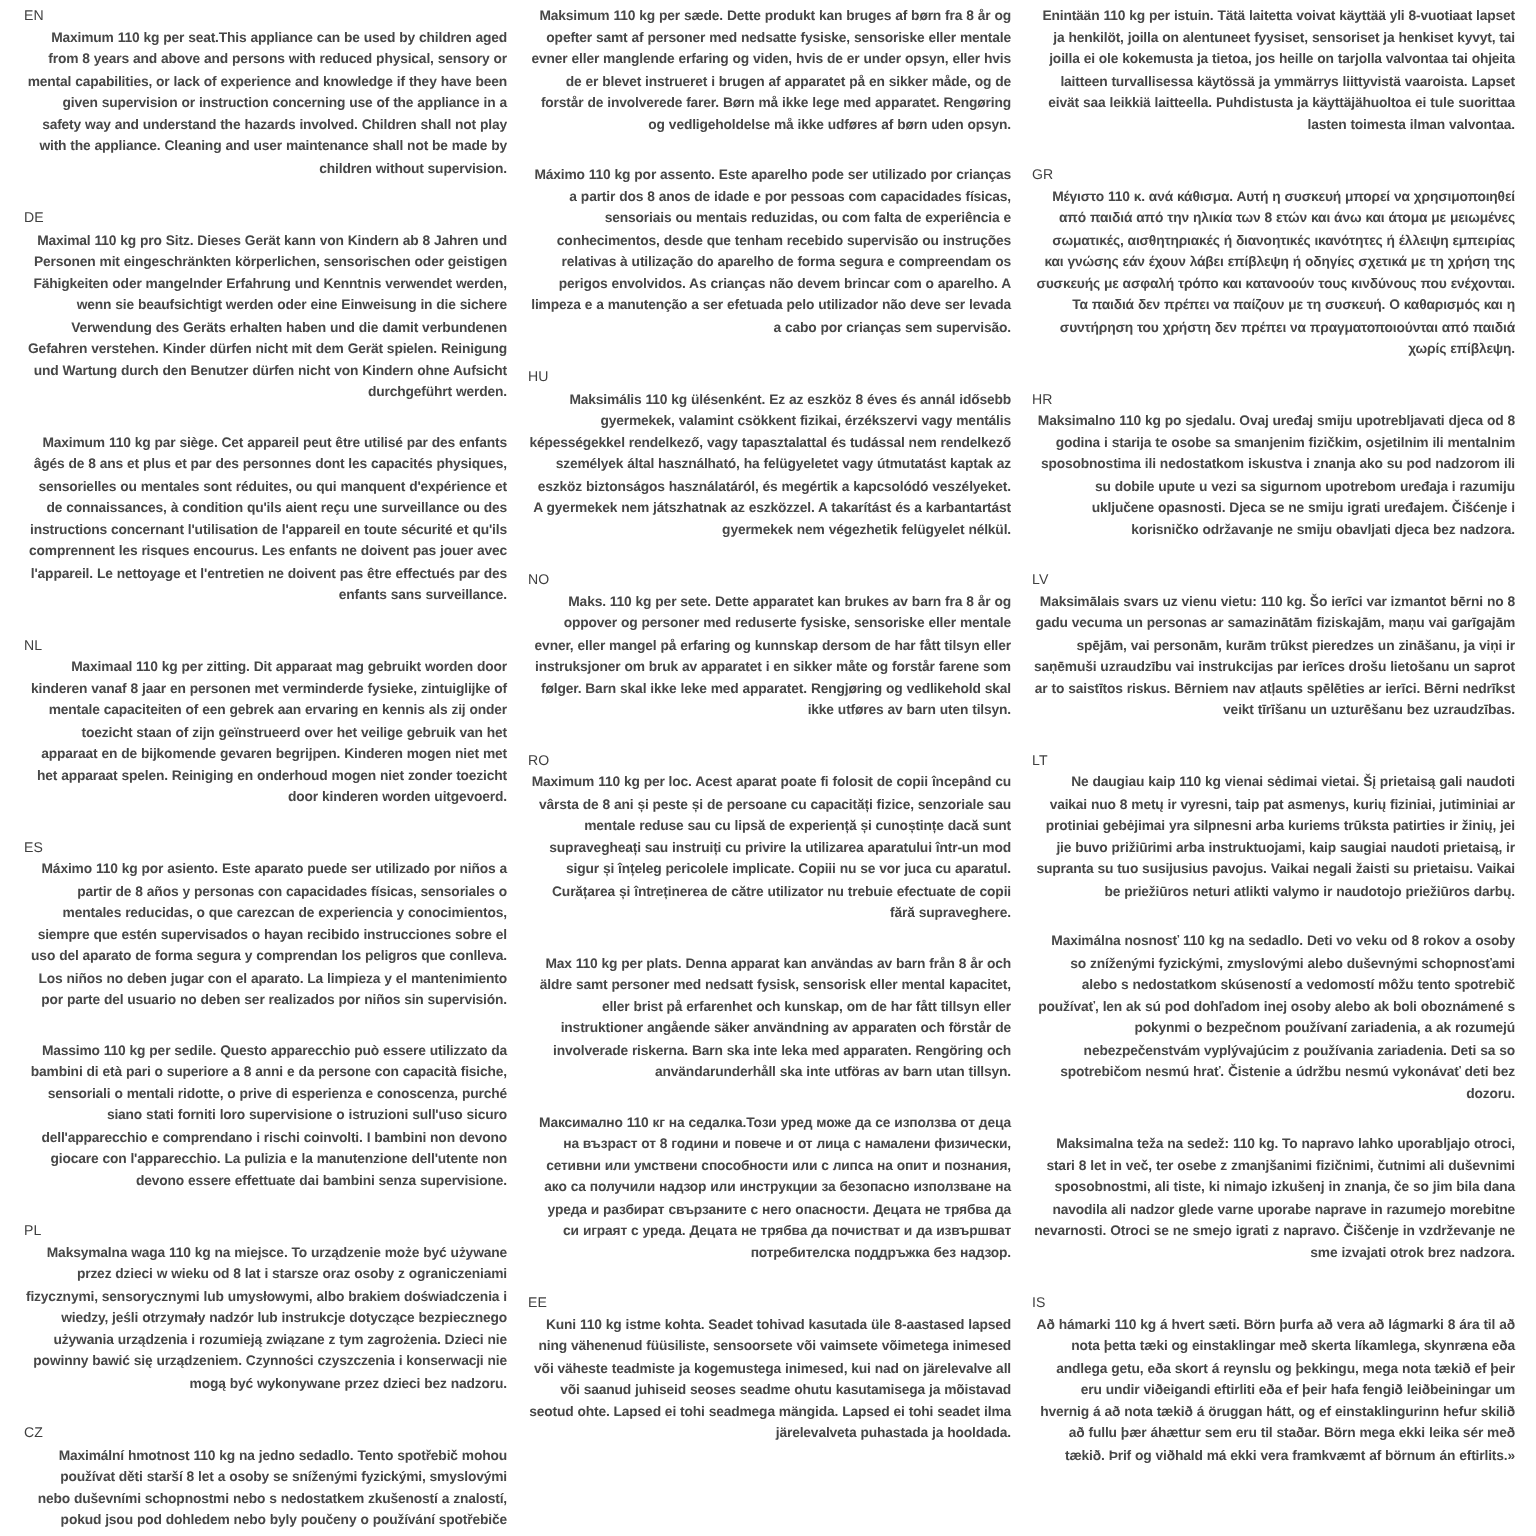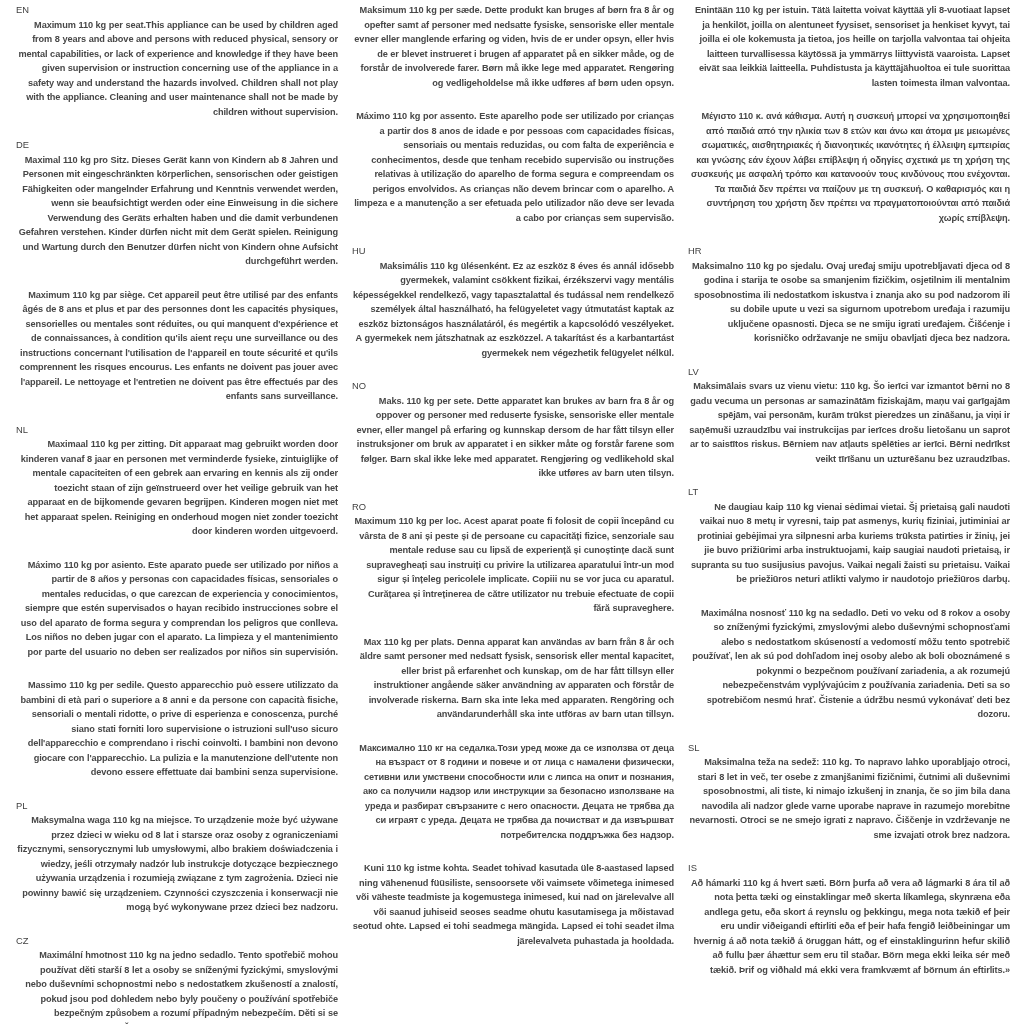--- a/index.html
+++ b/index.html
@@ -59,20 +59,21 @@
       <p class="body">Maximal 110 kg pro Sitz. Dieses Gerät kann von Kindern ab 8 Jahren und Personen mit eingeschränkten körperlichen, sensorischen oder geistigen Fähigkeiten oder mangelnder Erfahrung und Kenntnis verwendet werden, wenn sie beaufsichtigt werden oder eine Einweisung in die sichere Verwendung des Geräts erhalten haben und die damit verbundenen Gefahren verstehen. Kinder dürfen nicht mit dem Gerät spielen. Reinigung und Wartung durch den Benutzer dürfen nicht von Kindern ohne Aufsicht durchgeführt werden.</p>
     </section>
     <section class="lang">
       <p class="body">Maximum 110 kg par siège. Cet appareil peut être utilisé par des enfants âgés de 8 ans et plus et par des personnes dont les capacités physiques, sensorielles ou mentales sont réduites, ou qui manquent d'expérience et de connaissances, à condition qu'ils aient reçu une surveillance ou des instructions concernant l'utilisation de l'appareil en toute sécurité et qu'ils comprennent les risques encourus. Les enfants ne doivent pas jouer avec l'appareil. Le nettoyage et l'entretien ne doivent pas être effectués par des enfants sans surveillance.</p>
     </section>
     <section class="lang">
       <div class="code">NL</div>
       <p class="body">Maximaal 110 kg per zitting. Dit apparaat mag gebruikt worden door kinderen vanaf 8 jaar en personen met verminderde fysieke, zintuiglijke of mentale capaciteiten of een gebrek aan ervaring en kennis als zij onder toezicht staan of zijn geïnstrueerd over het veilige gebruik van het apparaat en de bijkomende gevaren begrijpen. Kinderen mogen niet met het apparaat spelen. Reiniging en onderhoud mogen niet zonder toezicht door kinderen worden uitgevoerd.</p>
     </section>
     <section class="lang">
+      <div class="code">ES</div>
       <p class="body">Máximo 110 kg por asiento. Este aparato puede ser utilizado por niños a partir de 8 años y personas con capacidades físicas, sensoriales o mentales reducidas, o que carezcan de experiencia y conocimientos, siempre que estén supervisados o hayan recibido instrucciones sobre el uso del aparato de forma segura y comprendan los peligros que conlleva. Los niños no deben jugar con el aparato. La limpieza y el mantenimiento por parte del usuario no deben ser realizados por niños sin supervisión.</p>
     </section>
     <section class="lang">
       <p class="body">Massimo 110 kg per sedile. Questo apparecchio può essere utilizzato da bambini di età pari o superiore a 8 anni e da persone con capacità fisiche, sensoriali o mentali ridotte, o prive di esperienza e conoscenza, purché siano stati forniti loro supervisione o istruzioni sull'uso sicuro dell'apparecchio e comprendano i rischi coinvolti. I bambini non devono giocare con l'apparecchio. La pulizia e la manutenzione dell'utente non devono essere effettuate dai bambini senza supervisione.</p>
     </section>
     <section class="lang">
       <div class="code">PL</div>
       <p class="body">Maksymalna waga 110 kg na miejsce. To urządzenie może być używane przez dzieci w wieku od 8 lat i starsze oraz osoby z ograniczeniami fizycznymi, sensorycznymi lub umysłowymi, albo brakiem doświadczenia i wiedzy, jeśli otrzymały nadzór lub instrukcje dotyczące bezpiecznego używania urządzenia i rozumieją związane z tym zagrożenia. Dzieci nie powinny bawić się urządzeniem. Czynności czyszczenia i konserwacji nie mogą być wykonywane przez dzieci bez nadzoru.</p>
     </section>
     <section class="lang">
@@ -100,48 +101,49 @@
       <div class="code">RO</div>
       <p class="body">Maximum 110 kg per loc. Acest aparat poate fi folosit de copii începând cu vârsta de 8 ani și peste și de persoane cu capacități fizice, senzoriale sau mentale reduse sau cu lipsă de experiență și cunoștințe dacă sunt supravegheați sau instruiți cu privire la utilizarea aparatului într-un mod sigur și înțeleg pericolele implicate. Copiii nu se vor juca cu aparatul. Curățarea și întreținerea de către utilizator nu trebuie efectuate de copii fără supraveghere.</p>
     </section>
     <section class="lang">
       <p class="body">Max 110 kg per plats. Denna apparat kan användas av barn från 8 år och äldre samt personer med nedsatt fysisk, sensorisk eller mental kapacitet, eller brist på erfarenhet och kunskap, om de har fått tillsyn eller instruktioner angående säker användning av apparaten och förstår de involverade riskerna. Barn ska inte leka med apparaten. Rengöring och användarunderhåll ska inte utföras av barn utan tillsyn.</p>
     </section>
     <section class="lang">
       <p class="body">Максимално 110 кг на седалка.Този уред може да се използва от деца на възраст от 8 години и повече и от лица с намалени физически, сетивни или умствени способности или с липса на опит и познания, ако са получили надзор или инструкции за безопасно използване на уреда и разбират свързаните с него опасности. Децата не трябва да си играят с уреда. Децата не трябва да почистват и да извършват потребителска поддръжка без надзор.</p>
     </section>
     <section class="lang">
+      <div class="code">EE</div>
       <p class="body">Kuni 110 kg istme kohta. Seadet tohivad kasutada üle 8-aastased lapsed ning vähenenud füüsiliste, sensoorsete või vaimsete võimetega inimesed või väheste teadmiste ja kogemustega inimesed, kui nad on järelevalve all või saanud juhiseid seoses seadme ohutu kasutamisega ja mõistavad seotud ohte. Lapsed ei tohi seadmega mängida. Lapsed ei tohi seadet ilma järelevalveta puhastada ja hooldada.</p>
     </section>
   </div>
 
   <div class="col">
     <section class="lang">
       <p class="body">Enintään 110 kg per istuin. Tätä laitetta voivat käyttää yli 8-vuotiaat lapset ja henkilöt, joilla on alentuneet fyysiset, sensoriset ja henkiset kyvyt, tai joilla ei ole kokemusta ja tietoa, jos heille on tarjolla valvontaa tai ohjeita laitteen turvallisessa käytössä ja ymmärrys liittyvistä vaaroista. Lapset eivät saa leikkiä laitteella. Puhdistusta ja käyttäjähuoltoa ei tule suorittaa lasten toimesta ilman valvontaa.</p>
     </section>
     <section class="lang">
+      <div class="code">GR</div>
       <p class="body">Μέγιστο 110 κ. ανά κάθισμα. Αυτή η συσκευή μπορεί να χρησιμοποιηθεί από παιδιά από την ηλικία των 8 ετών και άνω και άτομα με μειωμένες σωματικές, αισθητηριακές ή διανοητικές ικανότητες ή έλλειψη εμπειρίας και γνώσης εάν έχουν λάβει επίβλεψη ή οδηγίες σχετικά με τη χρήση της συσκευής με ασφαλή τρόπο και κατανοούν τους κινδύνους που ενέχονται. Τα παιδιά δεν πρέπει να παίζουν με τη συσκευή. Ο καθαρισμός και η συντήρηση του χρήστη δεν πρέπει να πραγματοποιούνται από παιδιά χωρίς επίβλεψη.</p>
     </section>
     <section class="lang">
       <div class="code">HR</div>
       <p class="body">Maksimalno 110 kg po sjedalu. Ovaj uređaj smiju upotrebljavati djeca od 8 godina i starija te osobe sa smanjenim fizičkim, osjetilnim ili mentalnim sposobnostima ili nedostatkom iskustva i znanja ako su pod nadzorom ili su dobile upute u vezi sa sigurnom upotrebom uređaja i razumiju uključene opasnosti. Djeca se ne smiju igrati uređajem. Čišćenje i korisničko održavanje ne smiju obavljati djeca bez nadzora.</p>
     </section>
     <section class="lang">
       <div class="code">LV</div>
       <p class="body">Maksimālais svars uz vienu vietu: 110 kg. Šo ierīci var izmantot bērni no 8 gadu vecuma un personas ar samazinātām fiziskajām, maņu vai garīgajām spējām, vai personām, kurām trūkst pieredzes un zināšanu, ja viņi ir saņēmuši uzraudzību vai instrukcijas par ierīces drošu lietošanu un saprot ar to saistītos riskus. Bērniem nav atļauts spēlēties ar ierīci. Bērni nedrīkst veikt tīrīšanu un uzturēšanu bez uzraudzības.</p>
     </section>
     <section class="lang">
       <div class="code">LT</div>
       <p class="body">Ne daugiau kaip 110 kg vienai sėdimai vietai. Šį prietaisą gali naudoti vaikai nuo 8 metų ir vyresni, taip pat asmenys, kurių fiziniai, jutiminiai ar protiniai gebėjimai yra silpnesni arba kuriems trūksta patirties ir žinių, jei jie buvo prižiūrimi arba instruktuojami, kaip saugiai naudoti prietaisą, ir supranta su tuo susijusius pavojus. Vaikai negali žaisti su prietaisu. Vaikai be priežiūros neturi atlikti valymo ir naudotojo priežiūros darbų.</p>
     </section>
     <section class="lang">
       <p class="body">Maximálna nosnosť 110 kg na sedadlo. Deti vo veku od 8 rokov a osoby so zníženými fyzickými, zmyslovými alebo duševnými schopnosťami alebo s nedostatkom skúseností a vedomostí môžu tento spotrebič používať, len ak sú pod dohľadom inej osoby alebo ak boli oboznámené s pokynmi o bezpečnom používaní zariadenia, a ak rozumejú nebezpečenstvám vyplývajúcim z používania zariadenia. Deti sa so spotrebičom nesmú hrať. Čistenie a údržbu nesmú vykonávať deti bez dozoru.</p>
     </section>
     <section class="lang">
-      <div class="code">SL</div>
       <p class="body">Maksimalna teža na sedež: 110 kg. To napravo lahko uporabljajo otroci, stari 8 let in več, ter osebe z zmanjšanimi fizičnimi, čutnimi ali duševnimi sposobnostmi, ali tiste, ki nimajo izkušenj in znanja, če so jim bila dana navodila ali nadzor glede varne uporabe naprave in razumejo morebitne nevarnosti. Otroci se ne smejo igrati z napravo. Čiščenje in vzdrževanje ne sme izvajati otrok brez nadzora.</p>
     </section>
     <section class="lang">
       <div class="code">IS</div>
       <p class="body">Að hámarki 110 kg á hvert sæti. Börn þurfa að vera að lágmarki 8 ára til að nota þetta tæki og einstaklingar með skerta líkamlega, skynræna eða andlega getu, eða skort á reynslu og þekkingu, mega nota tækið ef þeir eru undir viðeigandi eftirliti eða ef þeir hafa fengið leiðbeiningar um hvernig á að nota tækið á öruggan hátt, og ef einstaklingurinn hefur skilið að fullu þær áhættur sem eru til staðar. Börn mega ekki leika sér með tækið. Þrif og viðhald má ekki vera framkvæmt af börnum án eftirlits.»</p>
     </section>
   </div>
 
 </div>
 

